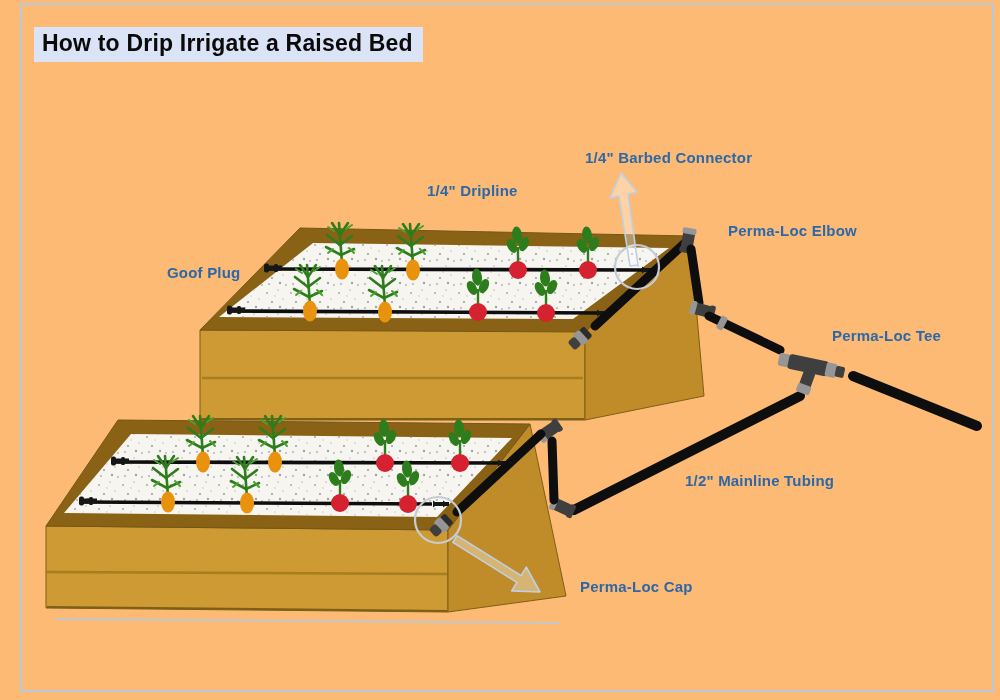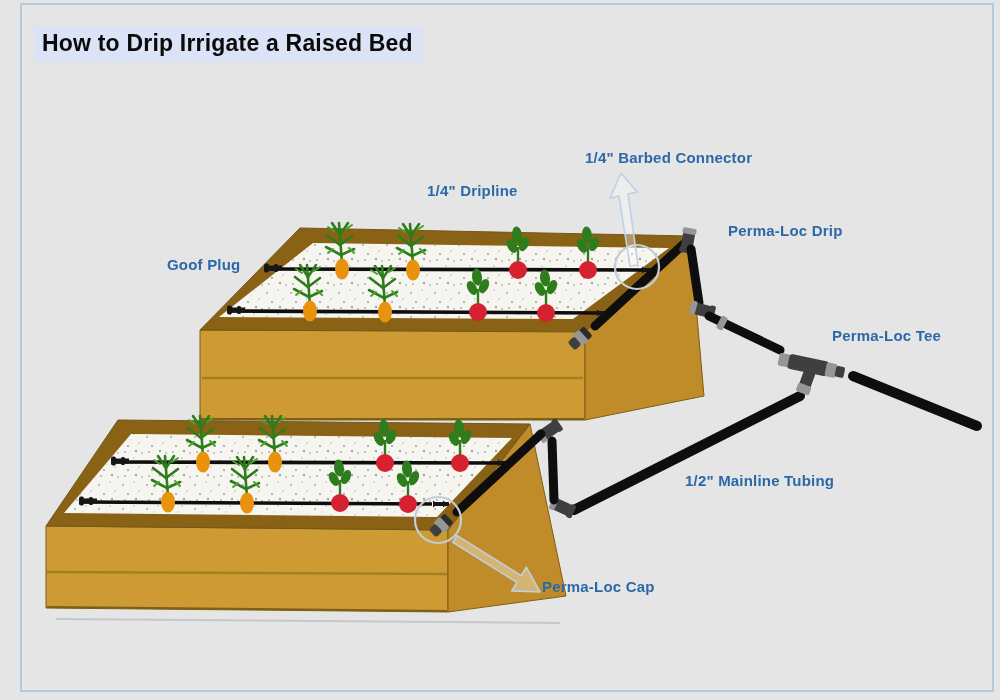--- a/index.html
+++ b/index.html
@@ -1,16 +1,16 @@
 <!DOCTYPE html>
 <html><head>
 <meta charset="utf-8">
 <style>
   html,body{margin:0;padding:0;background:#fff;}
-  #stage{position:relative;width:1000px;height:700px;background:#e5e5e5;overflow:hidden;
+  #stage{position:relative;width:1000px;height:700px;background:#fdba74;overflow:hidden;
          font-family:"Liberation Sans",sans-serif;}
   #frame{position:absolute;left:20px;top:3px;width:970px;height:685px;
          border:2px solid var(--frame,#b5c8de);pointer-events:none;}
   #scene{position:absolute;left:0;top:0;}
   .title{position:absolute;left:34px;top:27px;background:var(--title-bg,#dbe3f7);
          color:#0a0a0a;font-size:23px;font-weight:bold;padding:3px 10px 5px 8px;
          letter-spacing:.2px;white-space:nowrap;}
   .lbl{position:absolute;color:var(--label,#2c68a8);font-size:15px;font-weight:bold;
        letter-spacing:.2px;white-space:nowrap;}
   .wood-front{fill:var(--wood-front,#cd9a33);stroke:#7d5f15;stroke-width:1;}
@@ -396,18 +396,18 @@
       <polygon class="arrow" points="452.9,542.4 516.9,582.4 511.7,590.9 540,592 526.3,567.1 521.1,575.6 457.1,535.6"></polygon>
     </g>
   </svg>
 
   <div id="frame"></div>
 
   <div class="title">How to Drip Irrigate a Raised Bed</div>
 
   <div class="lbl" style="left:585px;top:149px">1/4" Barbed Connector</div>
   <div class="lbl" style="left:427px;top:182px">1/4" Dripline</div>
-  <div class="lbl" style="left:167px;top:256px">Goof Plug</div>
-  <div class="lbl" style="left:728px;top:222px">Perma-Loc Drip</div>
+  <div class="lbl" style="left:167px;top:264px">Goof Plug</div>
+  <div class="lbl" style="left:728px;top:222px">Perma-Loc Elbow</div>
   <div class="lbl" style="left:832px;top:327px">Perma-Loc Tee</div>
   <div class="lbl" style="left:685px;top:472px">1/2" Mainline Tubing</div>
-  <div class="lbl" style="left:542px;top:578px">Perma-Loc Cap</div>
+  <div class="lbl" style="left:580px;top:578px">Perma-Loc Cap</div>
 </div>
 
 </body></html>

